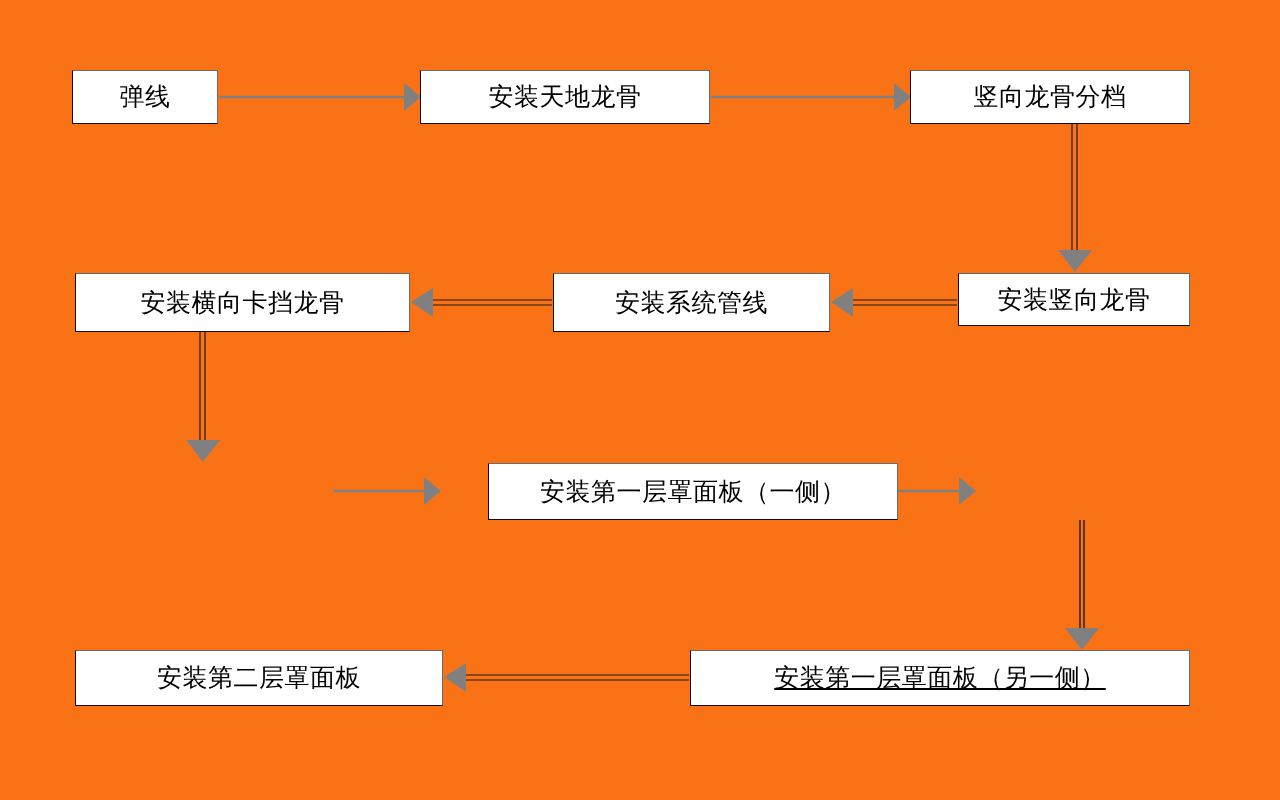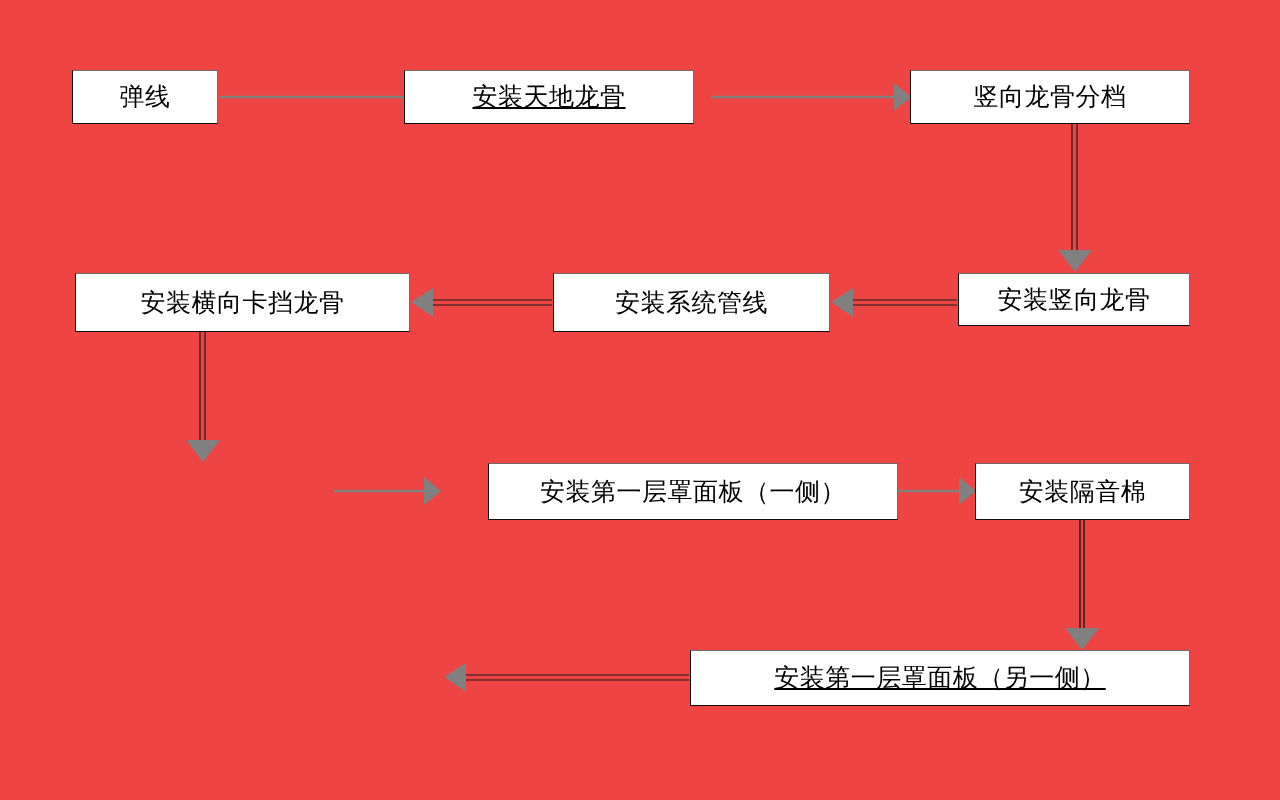--- a/index.html
+++ b/index.html
@@ -8,21 +8,21 @@
     padding: 0;
     background: #ffffff;
   }
   body {
     font-family: "Liberation Sans", "DejaVu Sans", sans-serif;
   }
   #canvas {
     position: relative;
     width: 1280px;
     height: 800px;
-    background: #ef4444;
+    background: #f97316;
     overflow: hidden;
   }
   #edge-layer {
     position: absolute;
     left: 0;
     top: 0;
     width: 1280px;
     height: 800px;
     pointer-events: none;
   }
@@ -108,21 +108,21 @@
       <line x1="689" y1="675" x2="466" y2="675" stroke="#1a1a1a" stroke-width="1.2"></line>
       <line x1="689" y1="680" x2="466" y2="680" stroke="#1a1a1a" stroke-width="1.2"></line>
       <polygon points="466,663 466,692 444,677" fill="#808080"></polygon>
     </g>
   </svg>
 
   <div class="node" style="left:72px; top:70px; width:146px; height:54px;">
     <span class="node-label">弹线</span>
   </div>
 
-  <div class="node" style="left:404px; top:70px; width:290px; height:54px;text-decoration:underline;">
+  <div class="node" style="left:420px; top:70px; width:290px; height:54px;">
     <span class="node-label">安装天地龙骨</span>
   </div>
 
   <div class="node" style="left:910px; top:70px; width:280px; height:54px;">
     <span class="node-label">竖向龙骨分档</span>
   </div>
 
   <div class="node" style="left:958px; top:273px; width:232px; height:53px;">
     <span class="node-label">安装竖向龙骨</span>
   </div>
@@ -133,22 +133,22 @@
 
   <div class="node" style="left:75px; top:273px; width:335px; height:59px;text-align:right;">
     <span class="node-label">安装横向卡挡龙骨</span>
   </div>
 
 
   <div class="node" style="left:440px; top:463px; width:410px; height:57px;margin-left:48px;">
     <span class="node-label">安装第一层罩面板（一侧）</span>
   </div>
 
-  <div class="node" style="left:975px; top:463px; width:215px; height:57px;">
-    <span class="node-label">安装隔音棉</span>
-  </div>
 
   <div class="node" style="left:690px; top:650px; width:500px; height:56px;text-decoration:underline;">
     <span class="node-label">安装第一层罩面板（另一侧）</span>
   </div>
 
+  <div class="node" style="left:75px; top:650px; width:368px; height:56px;">
+    <span class="node-label">安装第二层罩面板</span>
+  </div>
 
 </div>
 
 </body></html>

